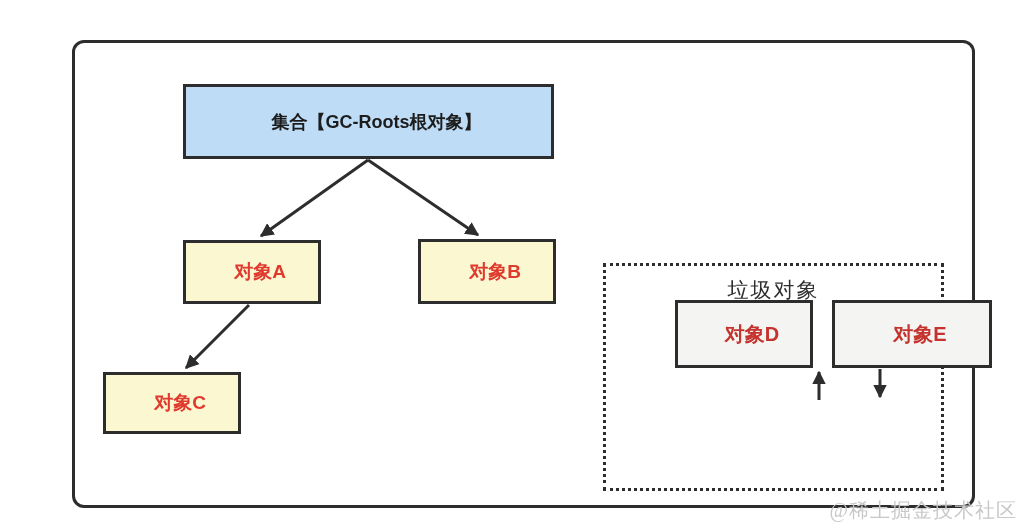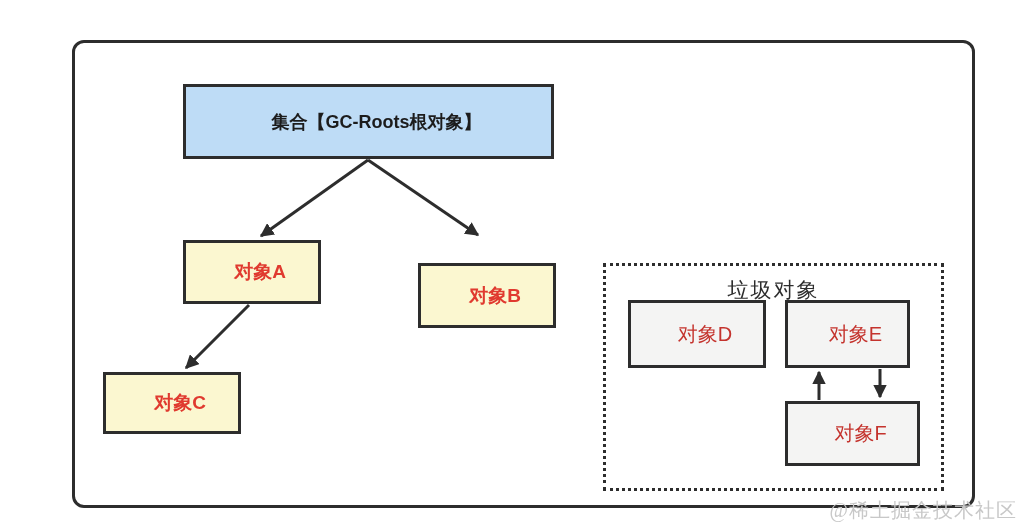--- a/index.html
+++ b/index.html
@@ -49,27 +49,28 @@
     background: var(--reachable-fill, #fbf7d0);
     color: var(--label-red-bold, #e03a2f);
     font-size: 19px;
     font-weight: bold;
     align-items: center;
   }
   .node-gray {
     background: var(--garbage-fill, #f4f4f3);
     color: var(--label-red, #c4332d);
     font-size: 20px;
-    font-weight: normal;
+    font-weight: bold;
+    margin-left: 47px;
   }
   .node-a { left: 183px; top: 240px; width: 138px; height: 64px; }
-  .node-b { left: 418px; top: 239px; width: 138px; height: 65px; margin-top: 24px; }
+  .node-b { left: 418px; top: 239px; width: 138px; height: 65px; }
   .node-c { left: 103px; top: 372px; width: 138px; height: 62px; }
   .node-d { left: 628px; top: 300px; width: 138px; height: 68px; }
-  .node-e { left: 785px; top: 300px; width: 125px; height: 68px; }
+  .node-e { left: 785px; top: 300px; width: 160px; height: 68px; }
   .node-f { left: 785px; top: 401px; width: 135px; height: 65px; }
   .garbage-group {
     position: absolute;
     left: 603px;
     top: 263px;
     width: 341px;
     height: 228px;
     box-sizing: border-box;
     border: 3px dotted var(--border-color, #2d2d2d);
     background: transparent;
@@ -125,23 +126,20 @@
 
   <div class="garbage-group"></div>
   <div class="garbage-title">垃圾对象</div>
 
   <div class="node node-gray node-d">
     <span>对象D</span>
   </div>
   <div class="node node-gray node-e">
     <span>对象E</span>
   </div>
-  <div class="node node-gray node-f">
-    <span>对象F</span>
-  </div>
 
   <svg class="edges-layer" width="1025" height="529" viewBox="0 0 1025 529" xmlns="http://www.w3.org/2000/svg">
     <defs>
       <marker id="arrowhead" viewBox="0 0 10 10" refX="9" refY="5" markerWidth="4.6" markerHeight="4.6" orient="auto" markerUnits="strokeWidth">
         <path d="M0,0 L10,5 L0,10 z" fill="#2d2d2d"></path>
       </marker>
     </defs>
     <line x1="368" y1="160" x2="261" y2="236" stroke="#2d2d2d" stroke-width="3" marker-end="url(#arrowhead)"></line>
     <line x1="368" y1="160" x2="478" y2="235" stroke="#2d2d2d" stroke-width="3" marker-end="url(#arrowhead)"></line>
     <line x1="249" y1="305" x2="186" y2="368" stroke="#2d2d2d" stroke-width="3" marker-end="url(#arrowhead)"></line>

